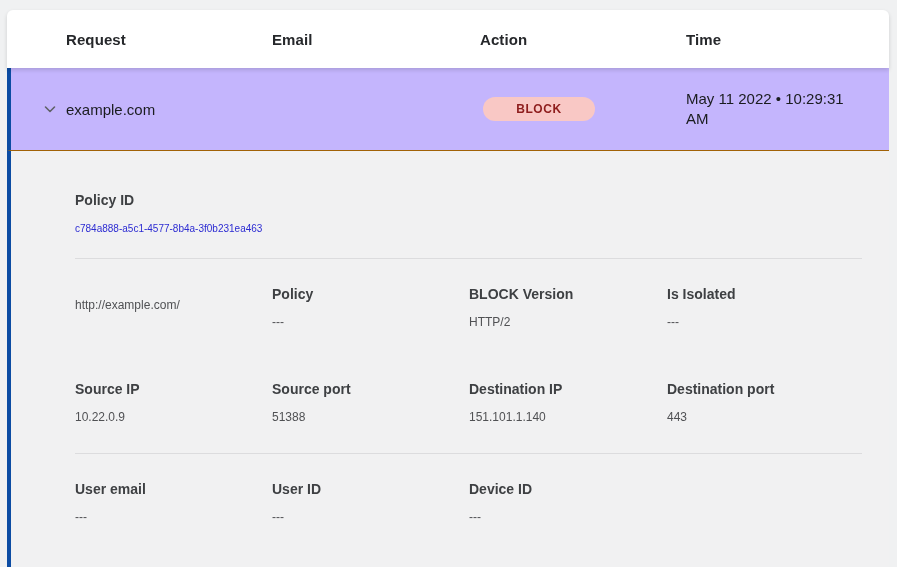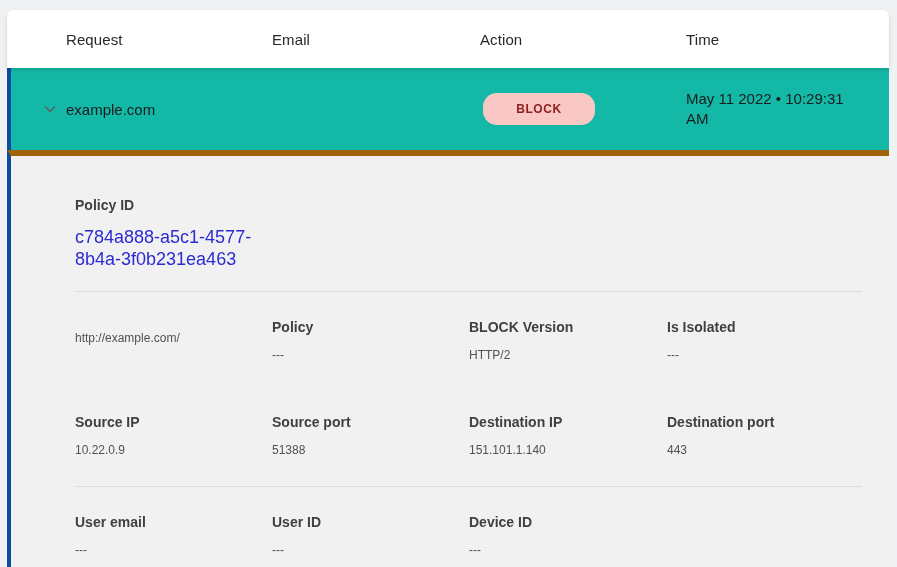--- a/index.html
+++ b/index.html
@@ -30,60 +30,60 @@
     height:58px;flex:0 0 58px;
     background:#ffffff;
     border-radius:6px 6px 0 0;
     box-shadow:0 2px 4px rgba(0,0,0,0.14);
     position:relative;z-index:3;
     display:grid;
     grid-template-columns:59px 206px 208px 206px 1fr;
     align-items:center;
   }
   .thead .th{
-    font-size:15px;font-weight:400;color:#26282b;
+    font-size:15px;font-weight:700;color:#26282b;
     letter-spacing:.1px;
   }
   
   .trow{
     height:82px;flex:0 0 82px;
-    background:#14b8a6;
+    background:#c4b5fd;
     border-left:4px solid var(--accent);
     position:relative;z-index:2;
     display:grid;
     grid-template-columns:55px 206px 208px 206px 1fr;
     align-items:center;
   }
   .expander{
     width:55px;height:100%;
     display:flex;align-items:center;justify-content:flex-end;
     padding-right:8px;
     cursor:pointer;background:none;border:none;
   }
   .cell-request{font-size:15px;color:#1a1c1f;}
   .badge{
     display:inline-flex;align-items:center;justify-content:center;
-    min-width:112px;height:32px;
+    min-width:112px;height:24px;
     padding:4px 22px;
     border-radius:14px;
     background:var(--block-badge-bg);
     color:var(--block-badge-text);
     font-size:12px;font-weight:700;letter-spacing:.6px;
   }
   .cell-action{margin-left:3px;}
   .cell-time{
     font-size:15px;color:#1a1c1f;line-height:20px;
     max-width:186px;padding-right:10px;
   }
   
   .panel{
     flex:1 1 auto;
     background:var(--panel-bg);
     border-left:4px solid var(--accent);
-    border-top:6px solid #a16207;
+    border-top:1px solid #a16207;
     padding:0 27px 0 64px;
     overflow:hidden;
   }
   .dgrid{
     display:grid;
     grid-template-columns:197px 197px 198px 1fr;
   }
   .sec-policy{padding-top:41px;padding-bottom:21px;}
   .sec-mid{padding-top:27px;padding-bottom:27px;}
   .sec-bottom{padding-top:27px;}
@@ -92,21 +92,21 @@
   .flabel{
     font-size:14px;font-weight:700;color:#3e4043;
     line-height:17px;
   }
   .fvalue{
     font-size:12px;font-weight:400;color:#505154;
     line-height:17px;margin-top:11px;
   }
   .policy-link{
     display:inline-block;
-    font-size:18px;line-height:22px;
+    font-size:10px;line-height:16px;
     color:var(--link);text-decoration:none;
     margin-top:12px;max-width:197px;
     word-break:normal;
   }
   .chev{display:block;}
 </style>
 </head>
 <body>
 
 <div class="card">

